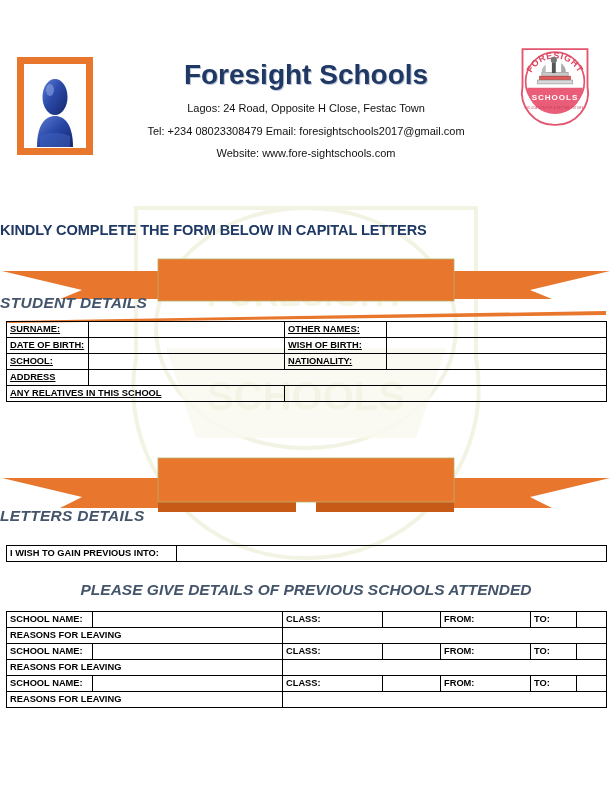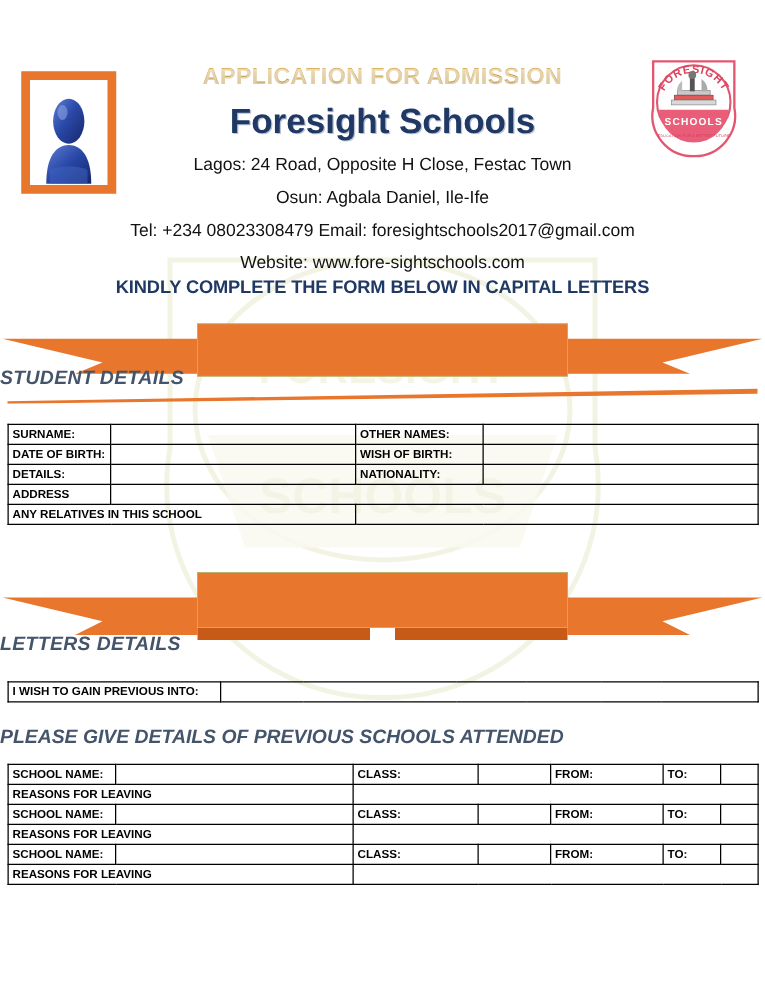--- a/index.html
+++ b/index.html
@@ -91,34 +91,34 @@
     text-shadow: 0 1px 0 rgba(255,255,255,0.55);
   }
   #school-name {
     margin-top: 9px;
     font-size: 28px;
     font-weight: bold;
     color: #1F3864;
     text-shadow: 1px 1px 0 #b9c3d6;
   }
   .contact-line {
-    font-size: 14px;
+    font-size: 11px;
     color: #111;
     margin-top: 11px;
     line-height: 1.1;
   }
   .contact-line.tight { margin-top: 10px; }
 
   
   #instruction {
     position: absolute;
     left: 0;
     right: 0;
     top: 222px;
-    text-align: center;
+    text-align: left;
     font-size: 14.6px;
     font-weight: bold;
     color: #1F3864;
     letter-spacing: -0.1px;
     z-index: 3;
   }
 
   
   .ribbon {
     position: absolute;
@@ -152,29 +152,29 @@
     height: 15px;
     padding: 0 0 0 3px;
     font-size: 9.3px;
     font-weight: bold;
     vertical-align: middle;
     line-height: 1.15;
   }
   td.val { font-weight: normal; }
   td.tall { height: 34px; vertical-align: top; padding-top: 2px; }
 
-  #student-table-wrap { position: absolute; left: 0; top: 339px; }
+  #student-table-wrap { position: absolute; left: 0; top: 321px; text-decoration: underline; }
   #academic-table-wrap { position: absolute; left: 0; top: 545px; }
   #schools-table-wrap { position: absolute; left: 0; top: 611px; }
 
   #prev-schools-heading {
     position: absolute;
     left: 0; right: 0;
     top: 581px;
-    text-align: left;
+    text-align: center;
     font-size: 15.5px;
     font-style: italic;
     font-weight: bold;
     color: #44546A;
   }
 </style>
 </head>
 <body>
 
 <svg id="watermark" viewBox="0 0 420 400">
@@ -232,24 +232,22 @@
         <path d="M58 22 q7 6 6 13 l-6 0 z" fill="#aaa"></path>
         <path d="M38 24 q-6 5 -5 11 l5 0 z" fill="#bbb"></path>
       </g>
 
       <path d="M14 54 h72 a36 36 0 0 1 -36 34 a36 36 0 0 1 -36 -34 z" fill="#ea5d78"></path>
       <text x="50" y="70" font-family="Liberation Sans, sans-serif" font-size="10.5" font-weight="bold" fill="#ffffff" text-anchor="middle" letter-spacing="1.2">SCHOOLS</text>
       <text x="50" y="82" font-family="Liberation Sans, sans-serif" font-size="3.6" fill="#c2405a" text-anchor="middle" letter-spacing="0.4">EDUCATION FOR A BETTER FUTURE</text>
     </svg>
 
     <div id="title-block">
-      <div id="app-title">APPLICATION FOR ADMISSION</div>
       <div id="school-name">Foresight Schools</div>
       <div class="contact-line">Lagos: 24 Road, Opposite H Close, Festac Town</div>
-      <div class="contact-line">Osun: Agbala Daniel, Ile-Ife</div>
       <div class="contact-line">Tel: +234 08023308479 Email: foresightschools2017@gmail.com</div>
       <div class="contact-line tight">Website: www.fore-sightschools.com</div>
     </div>
   </div>
 
   <div id="instruction">KINDLY COMPLETE THE FORM BELOW IN CAPITAL LETTERS</div>
 
   <div class="ribbon" style="top:253px;">
     <svg width="612" height="58" viewBox="0 0 612 58">
 
@@ -282,21 +280,21 @@
           <td>OTHER NAMES:</td>
           <td class="val"></td>
         </tr>
         <tr>
           <td>DATE OF BIRTH:</td>
           <td class="val"></td>
           <td>WISH OF BIRTH:</td>
           <td class="val"></td>
         </tr>
         <tr>
-          <td>DETAILS:</td>
+          <td>SCHOOL:</td>
           <td class="val"></td>
           <td>NATIONALITY:</td>
           <td class="val"></td>
         </tr>
         <tr>
           <td>ADDRESS</td>
           <td class="val" colspan="3"></td>
         </tr>
         <tr>
           <td class="tall" colspan="2">ANY RELATIVES IN THIS SCHOOL</td>

